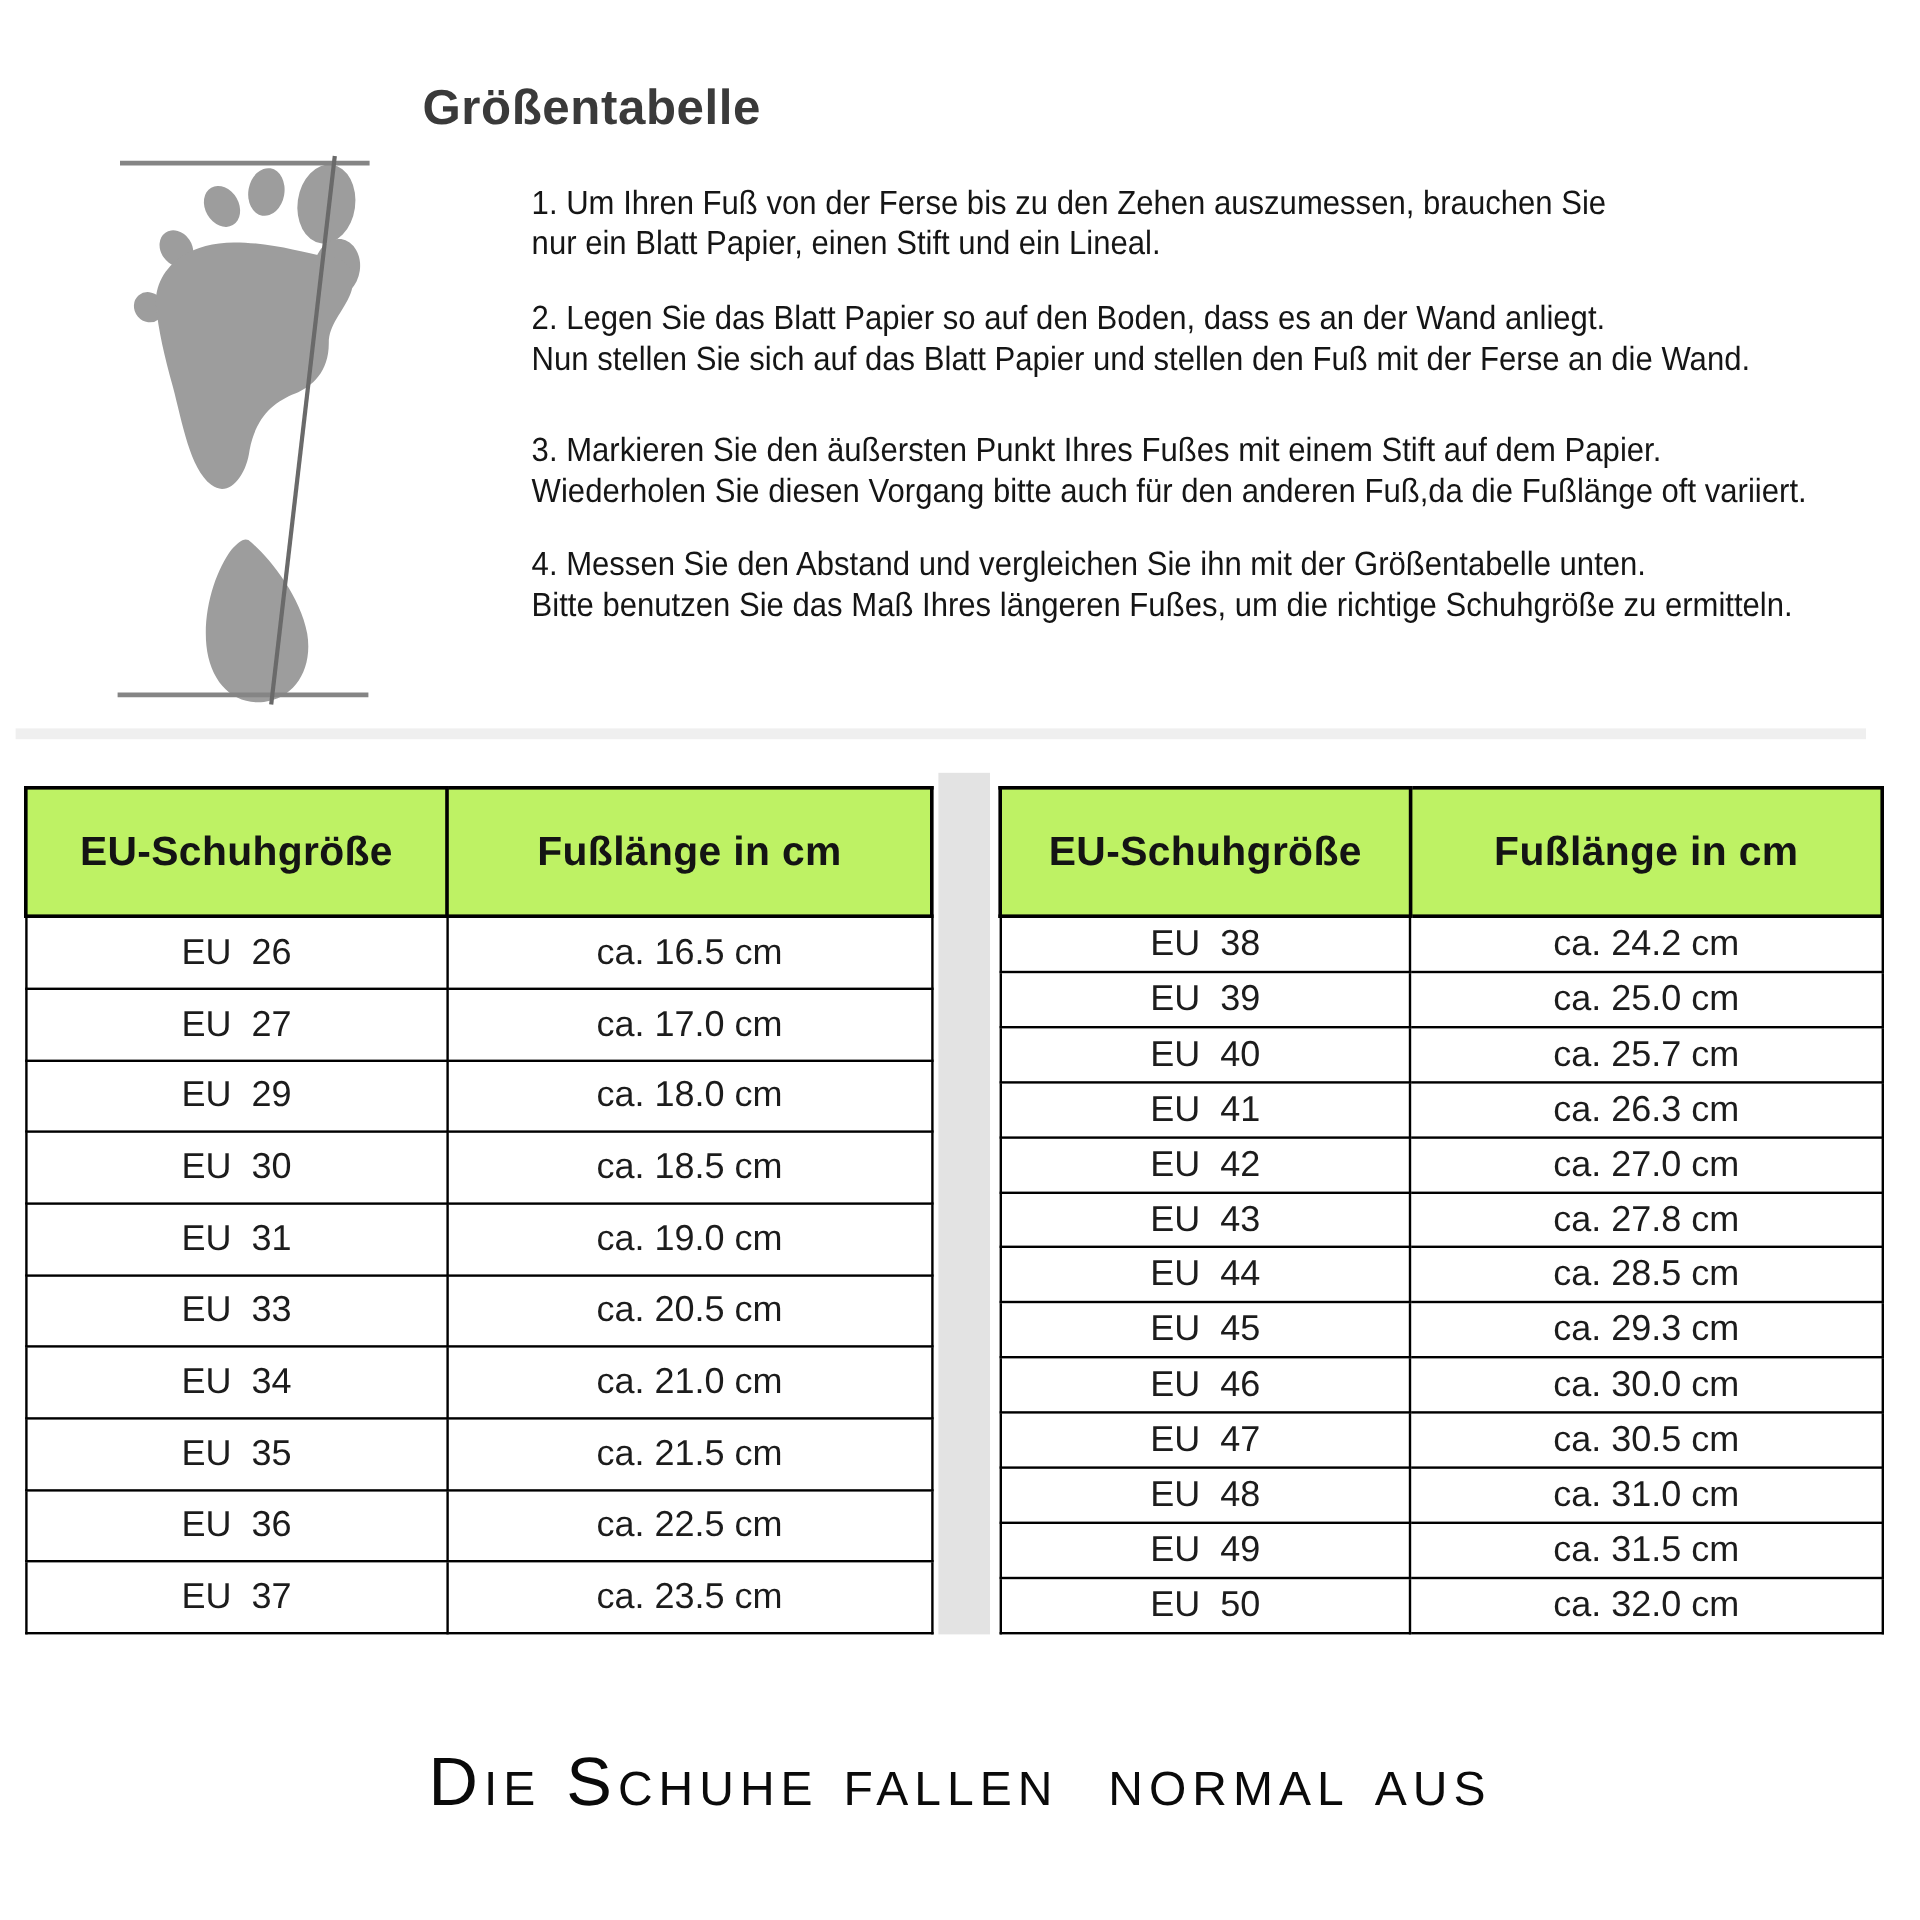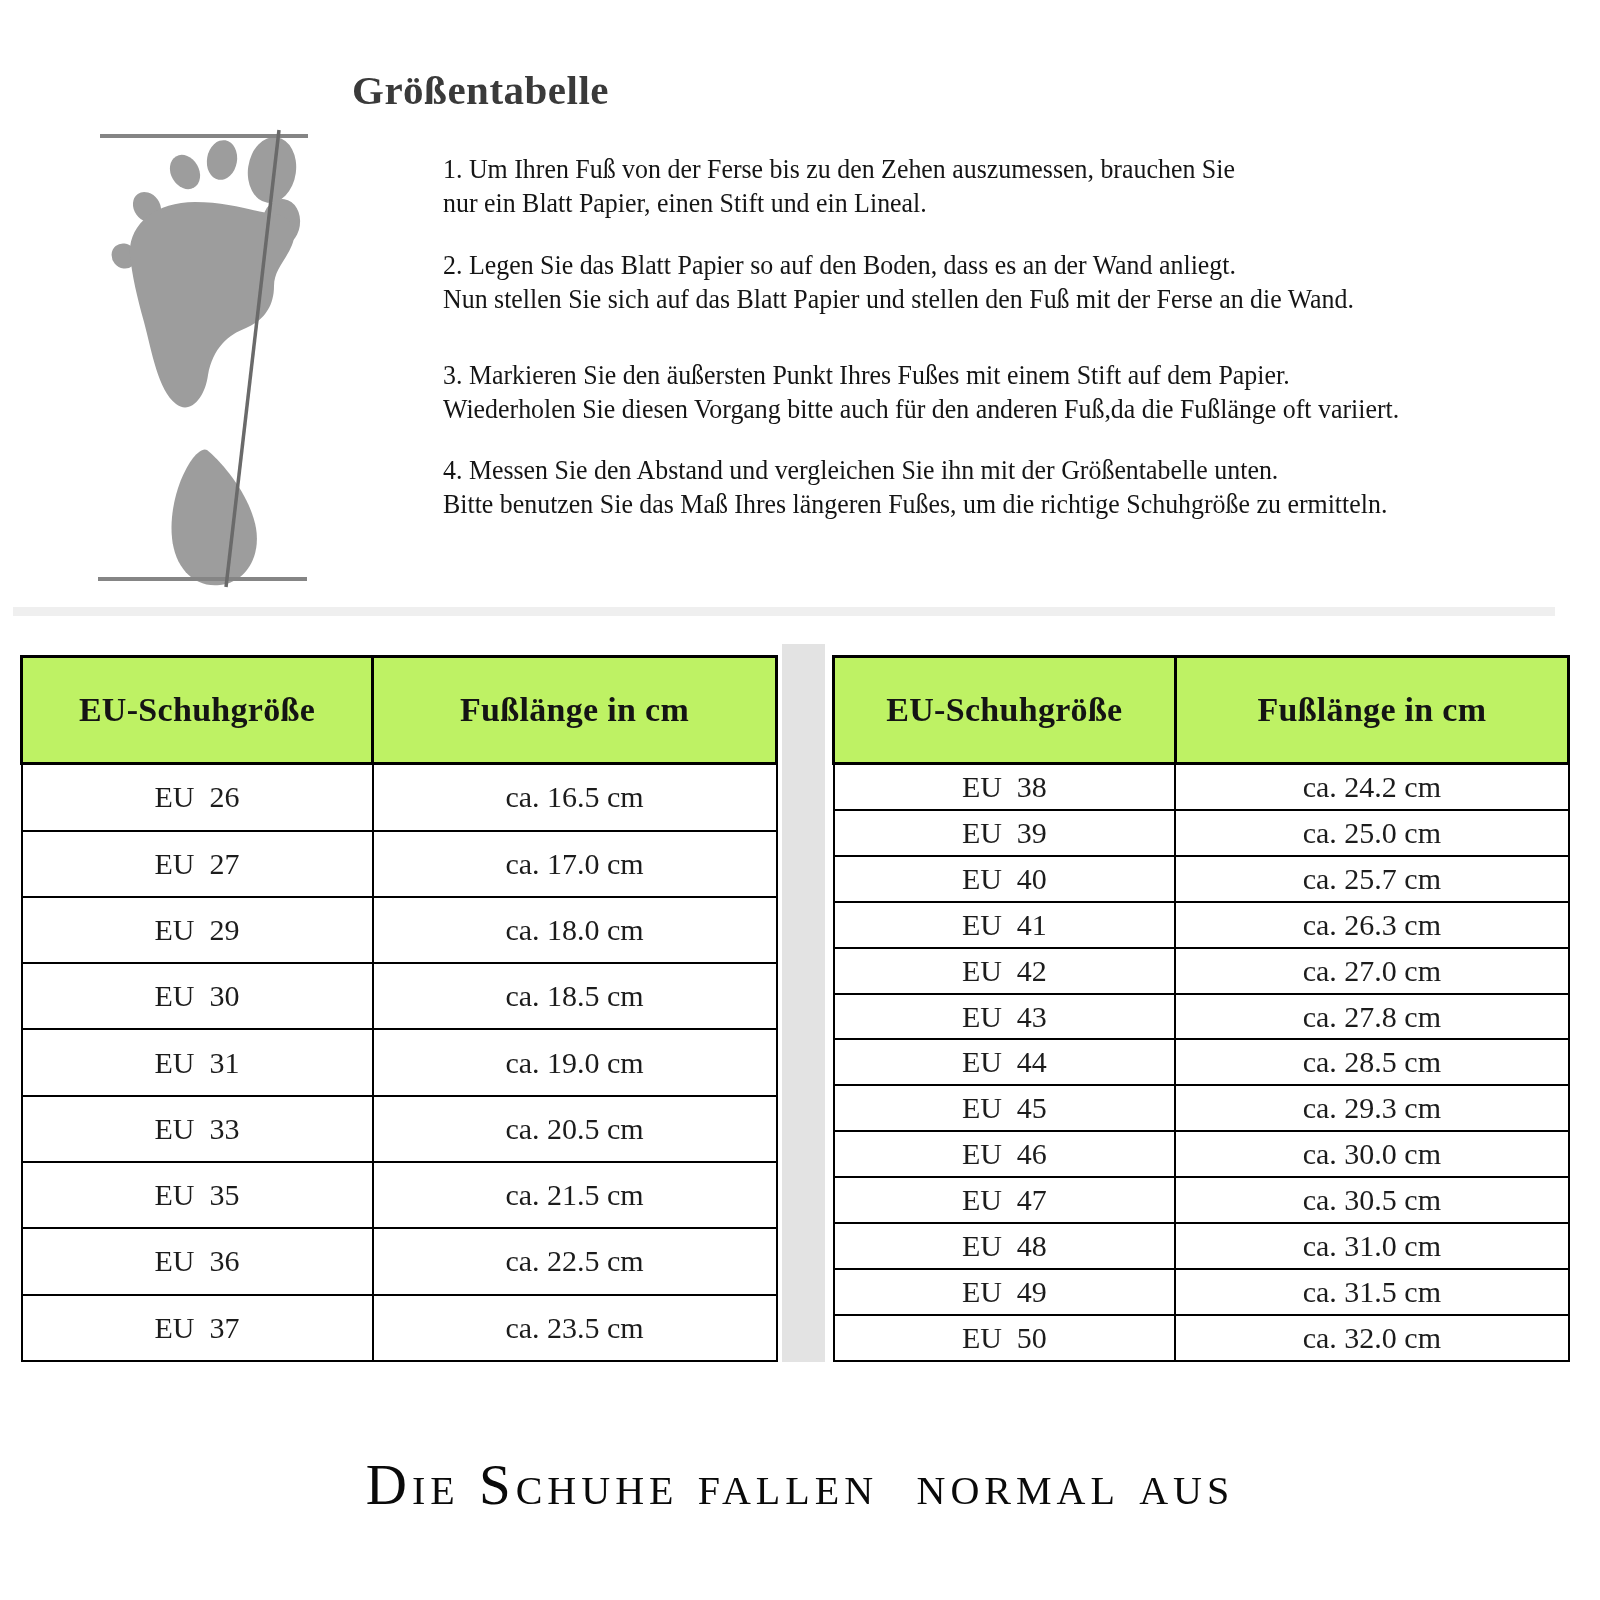--- a/index.html
+++ b/index.html
@@ -1,20 +1,20 @@
 <!DOCTYPE html>
 <html><head>
 <meta charset="utf-8">
 <style>
   html,body{margin:0;padding:0;background:#ffffff;}
   .page{
     position:relative;
     width:1600px;height:1600px;
     background:#ffffff;
-    font-family:Liberation Serif, serif;
+    font-family:Liberation Sans, sans-serif;
     color:#111;
     overflow:hidden;
   }
   .faint-strip{
     position:absolute;left:13px;top:607px;width:1542px;height:9px;
     background:#efefef;
   }
   .gap-band{
     position:absolute;left:782px;top:644px;width:43px;height:718px;
     background:#e3e3e3;
@@ -158,20 +158,24 @@
         </tr>
         <tr>
           <td>EU  31</td>
           <td>ca. 19.0 cm</td>
         </tr>
         <tr>
           <td>EU  33</td>
           <td>ca. 20.5 cm</td>
         </tr>
         <tr>
+          <td>EU  34</td>
+          <td>ca. 21.0 cm</td>
+        </tr>
+        <tr>
           <td>EU  35</td>
           <td>ca. 21.5 cm</td>
         </tr>
         <tr>
           <td>EU  36</td>
           <td>ca. 22.5 cm</td>
         </tr>
         <tr>
           <td>EU  37</td>
           <td>ca. 23.5 cm</td>

